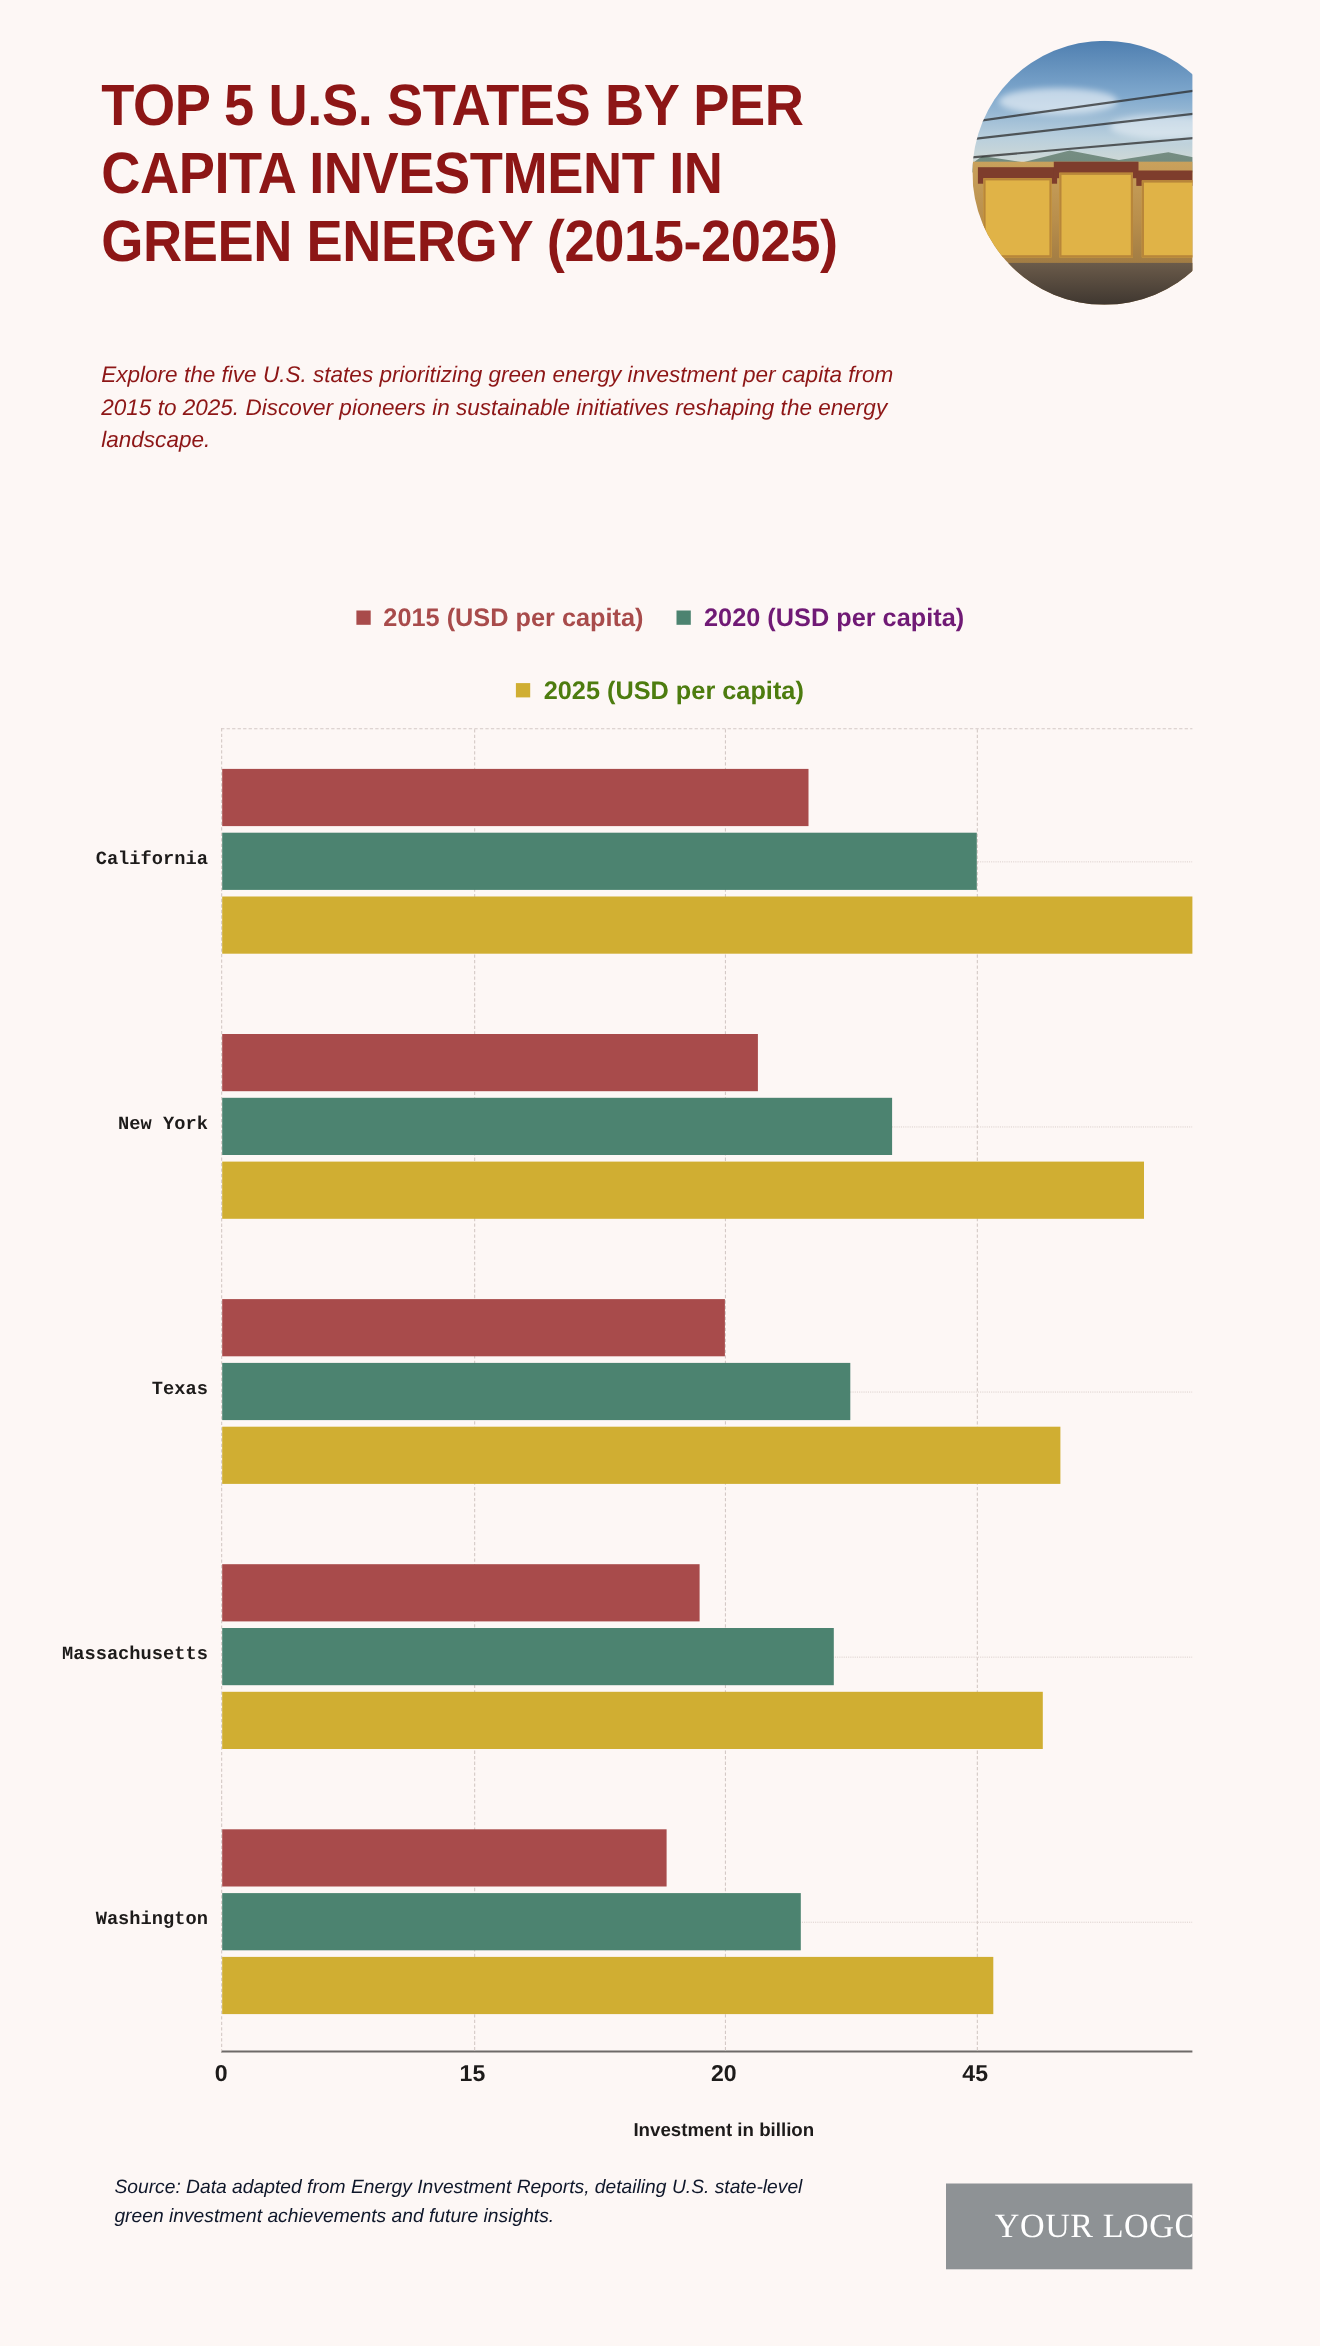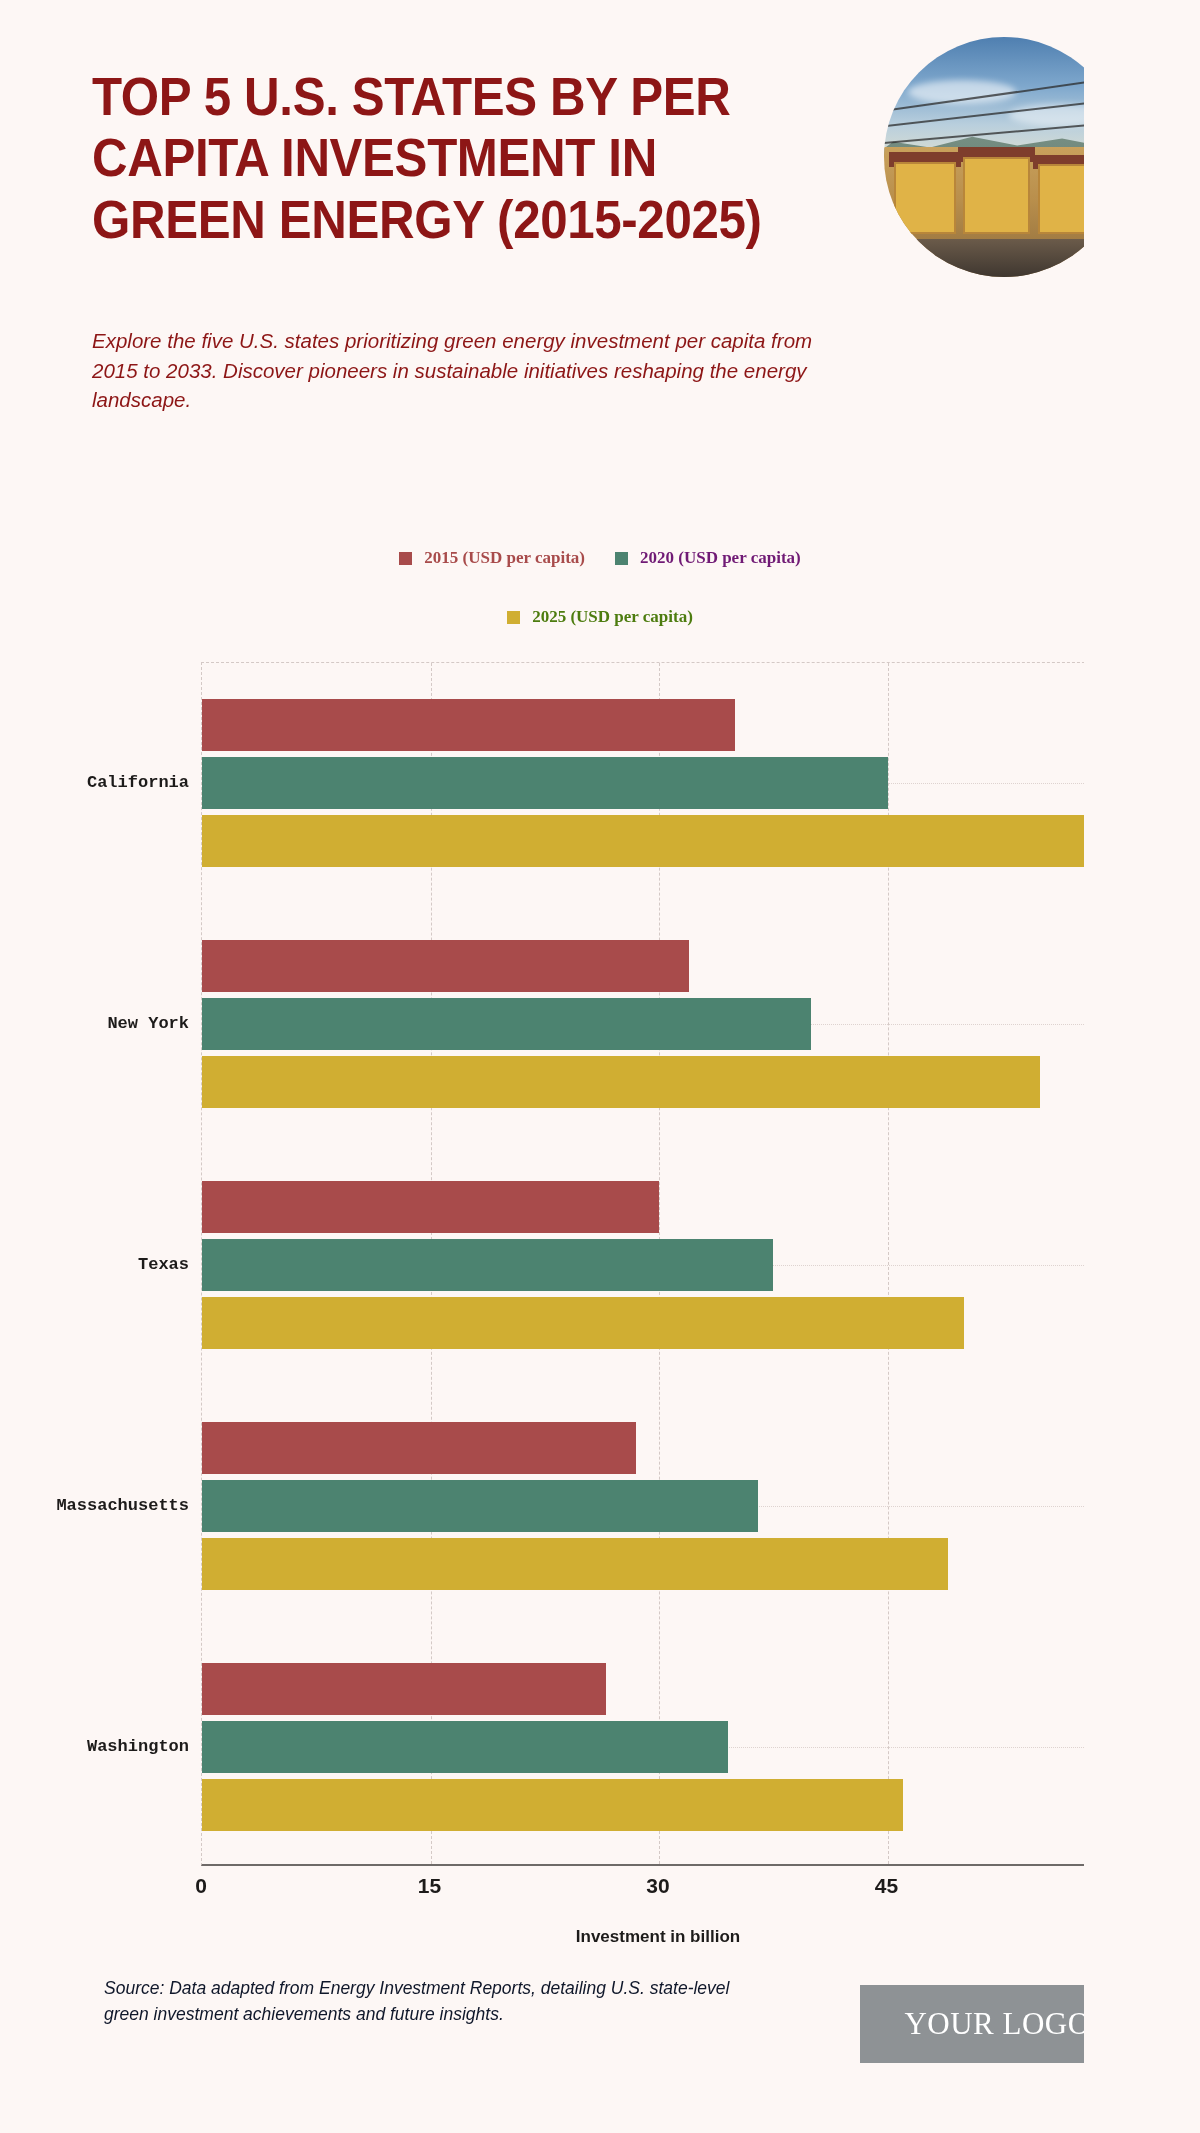--- a/index.html
+++ b/index.html
@@ -83,22 +83,22 @@
     background: linear-gradient(#6b5b4a, #3f3730);
   }
 
   
   .legend { position: absolute; left: 0; top: 548px; width: 1200px; }
   .legend-row { display: flex; justify-content: center; align-items: center; gap: 30px; }
   .legend-row.second { margin-top: 39px; }
   .legend-item { display: flex; align-items: center; gap: 12px; }
   .legend-swatch { width: 13px; height: 13px; display: inline-block; }
   .legend-label {
-    font-family: Liberation Serif, serif;
-    font-weight: bold; font-size: 17px; white-space: nowrap;
+    font-family: Liberation Sans, sans-serif;
+    font-weight: bold; font-size: 23px; white-space: nowrap;
   }
 
   
   .chart { position: absolute; left: 0; top: 662px; width: 1200px; height: 1210px; }
   .plot {
     position: absolute; left: 201px; top: 0;
     width: 914px; height: 1204px;
     border-top: 1px dashed #d4c9c6;
     border-left: 1px dashed #d4c9c6;
     border-right: 1px dashed #d4c9c6;
@@ -151,21 +151,21 @@
     font-size: 31px; letter-spacing: 0.5px;
   }
 </style>
 </head>
 <body>
 
 <div class="page">
 
   <div class="header">
     <div class="title">Top 5 U.S. States by Per Capita Investment in Green Energy (2015-2025)</div>
-    <div class="subtitle">Explore the five U.S. states prioritizing green energy investment per capita from 2015 to 2033. Discover pioneers in sustainable initiatives reshaping the energy landscape.</div>
+    <div class="subtitle">Explore the five U.S. states prioritizing green energy investment per capita from 2015 to 2025. Discover pioneers in sustainable initiatives reshaping the energy landscape.</div>
     <div class="hero-photo">
       <div class="sky"></div>
       <div class="cloud1"></div>
       <div class="cloud2"></div>
       <div class="ridge"></div>
       <div class="wire w1"></div>
       <div class="wire w2"></div>
       <div class="wire w3"></div>
       <div class="ground"></div>
       <div class="roof r1"></div>
@@ -226,21 +226,21 @@
     <div id="cat-labels">
         <div class="cat-label" style="top: 120.4px;">California</div>
         <div class="cat-label" style="top: 361.2px;">New York</div>
         <div class="cat-label" style="top: 602px;">Texas</div>
         <div class="cat-label" style="top: 842.8px;">Massachusetts</div>
         <div class="cat-label" style="top: 1083.6px;">Washington</div>
       </div>
     <div id="ticks">
         <div class="tick" style="left: 201px;">0</div>
         <div class="tick" style="left: 429.5px;">15</div>
-        <div class="tick" style="left: 658px;">30</div>
+        <div class="tick" style="left: 658px;">20</div>
         <div class="tick" style="left: 886.5px;">45</div>
         <div class="tick" style="left: 1115px;">60</div>
       </div>
     <div class="axis-title">Investment in billion</div>
   </div>
 
   <div class="footer">
     <div class="source">Source: Data adapted from Energy Investment Reports, detailing U.S. state-level green investment achievements and future insights.</div>
     <div class="logo">
       <span>YOUR LOGO</span>

